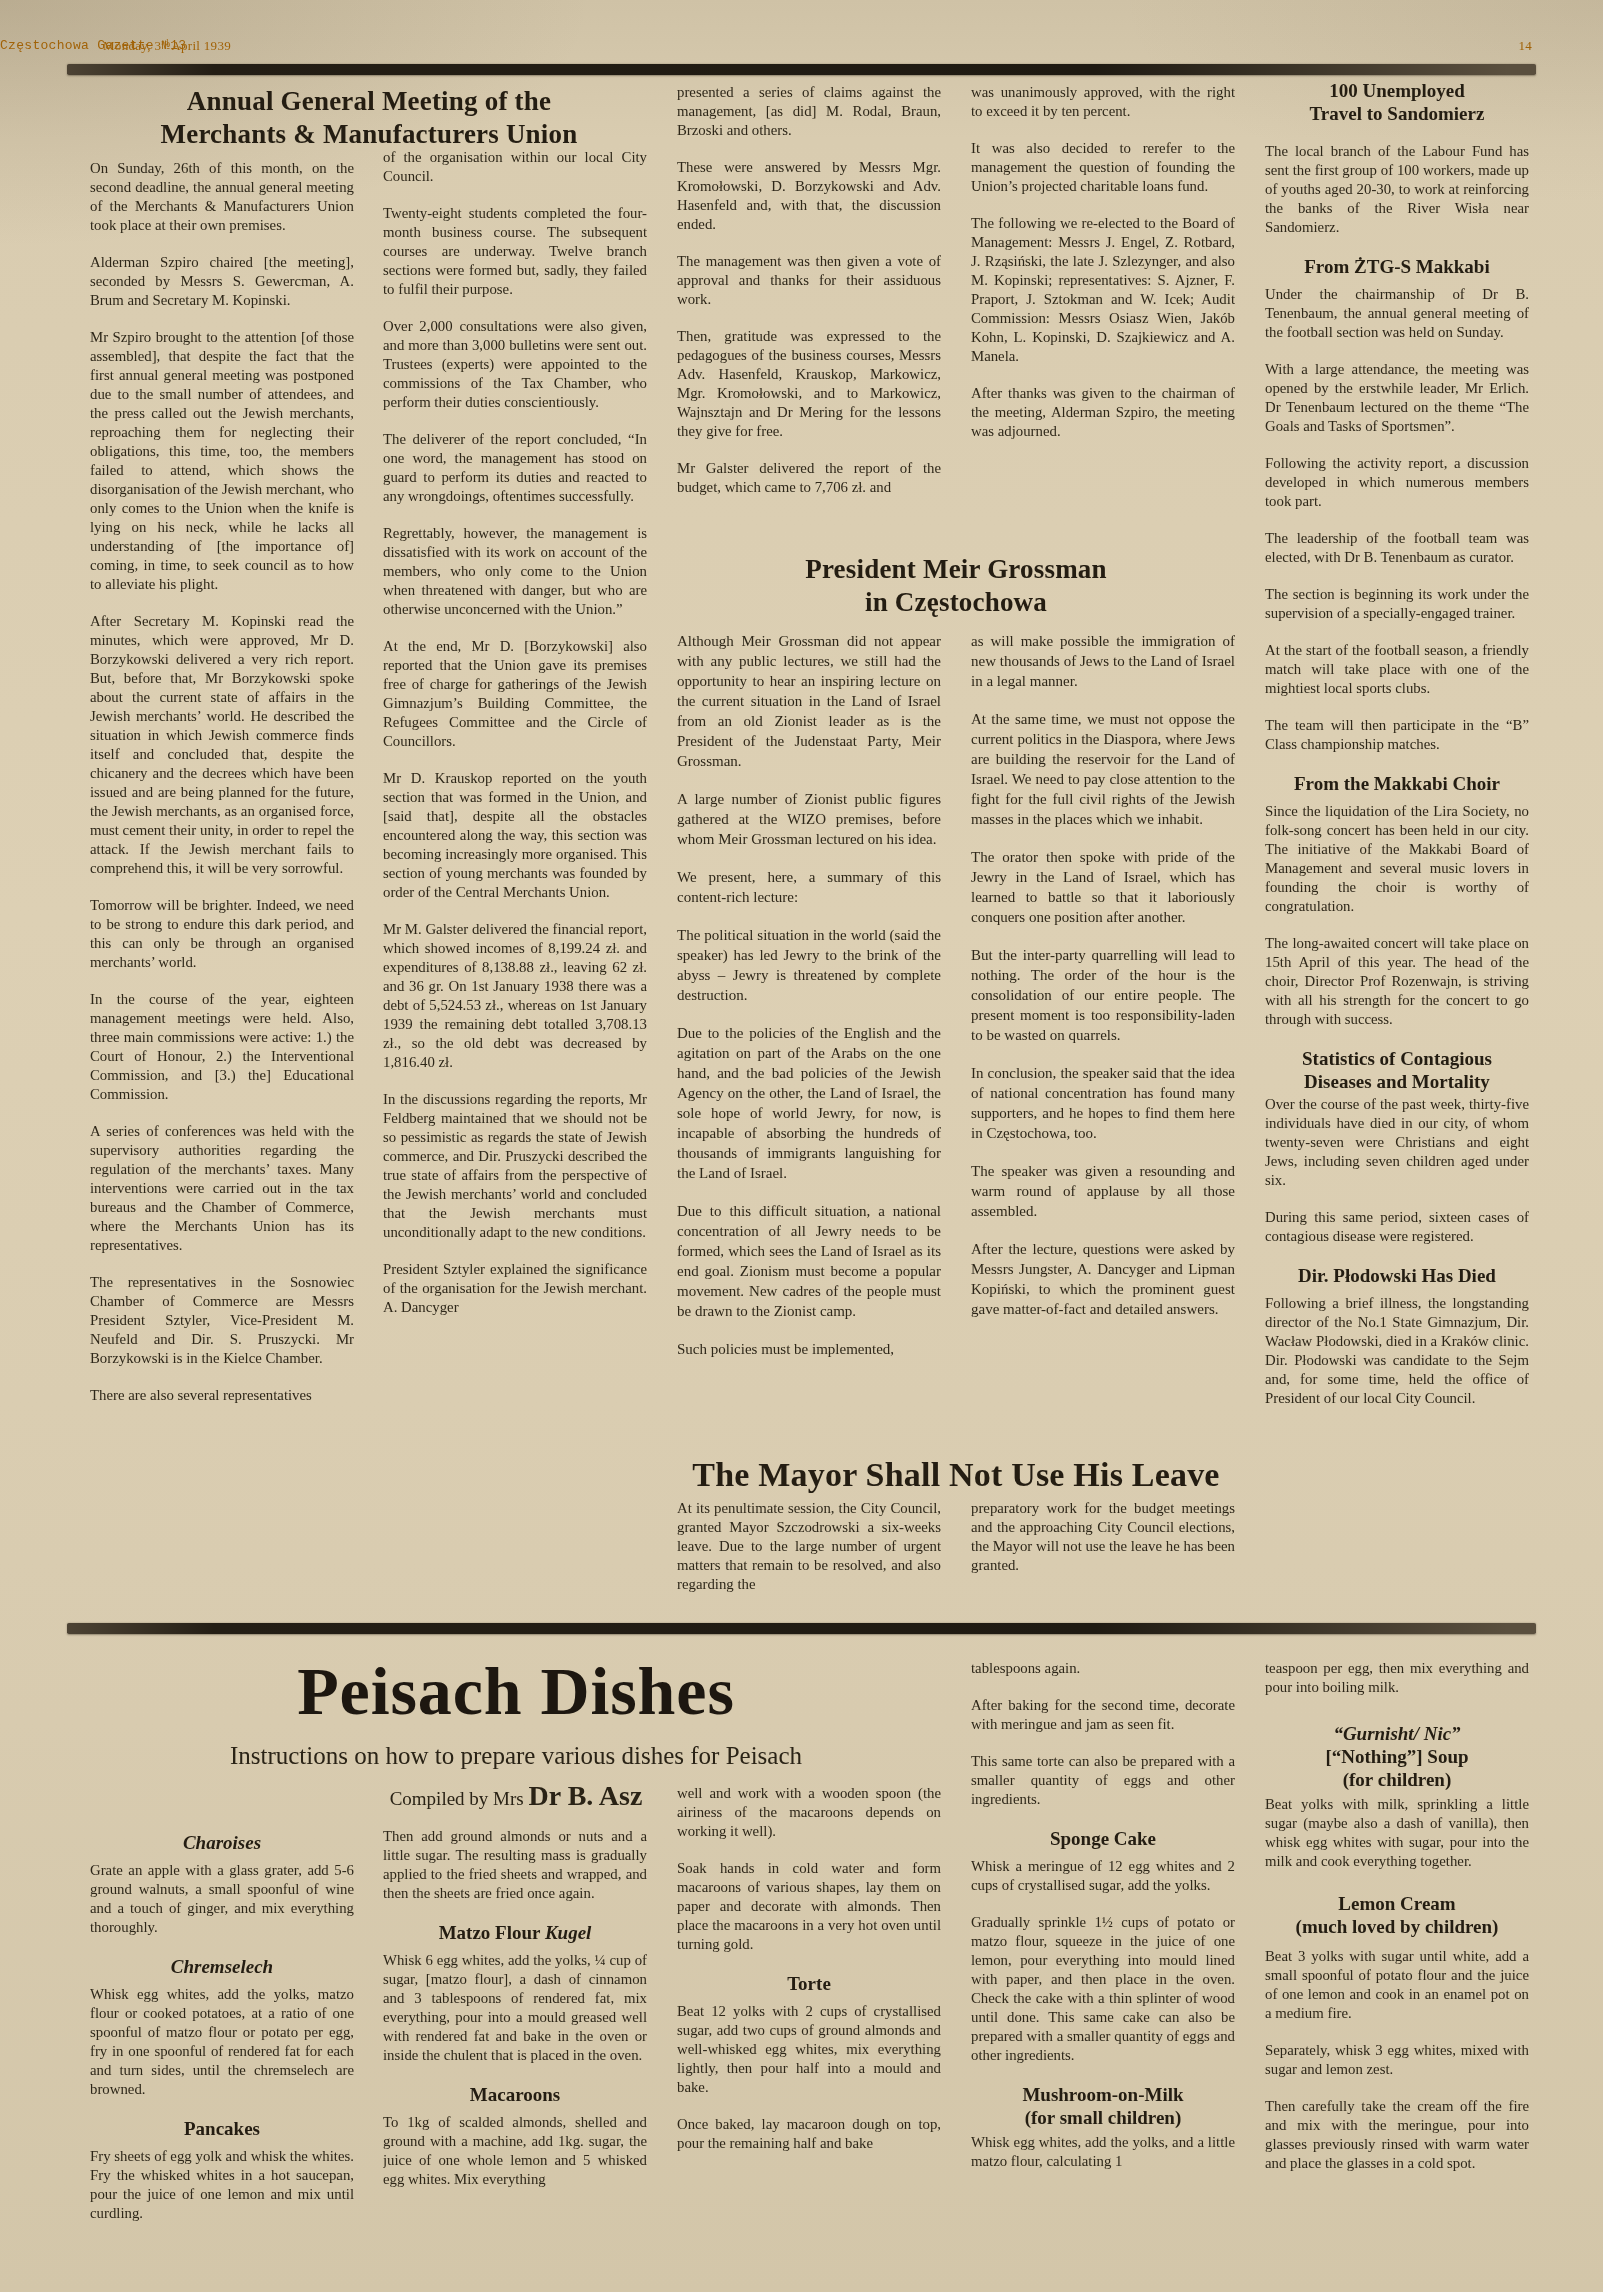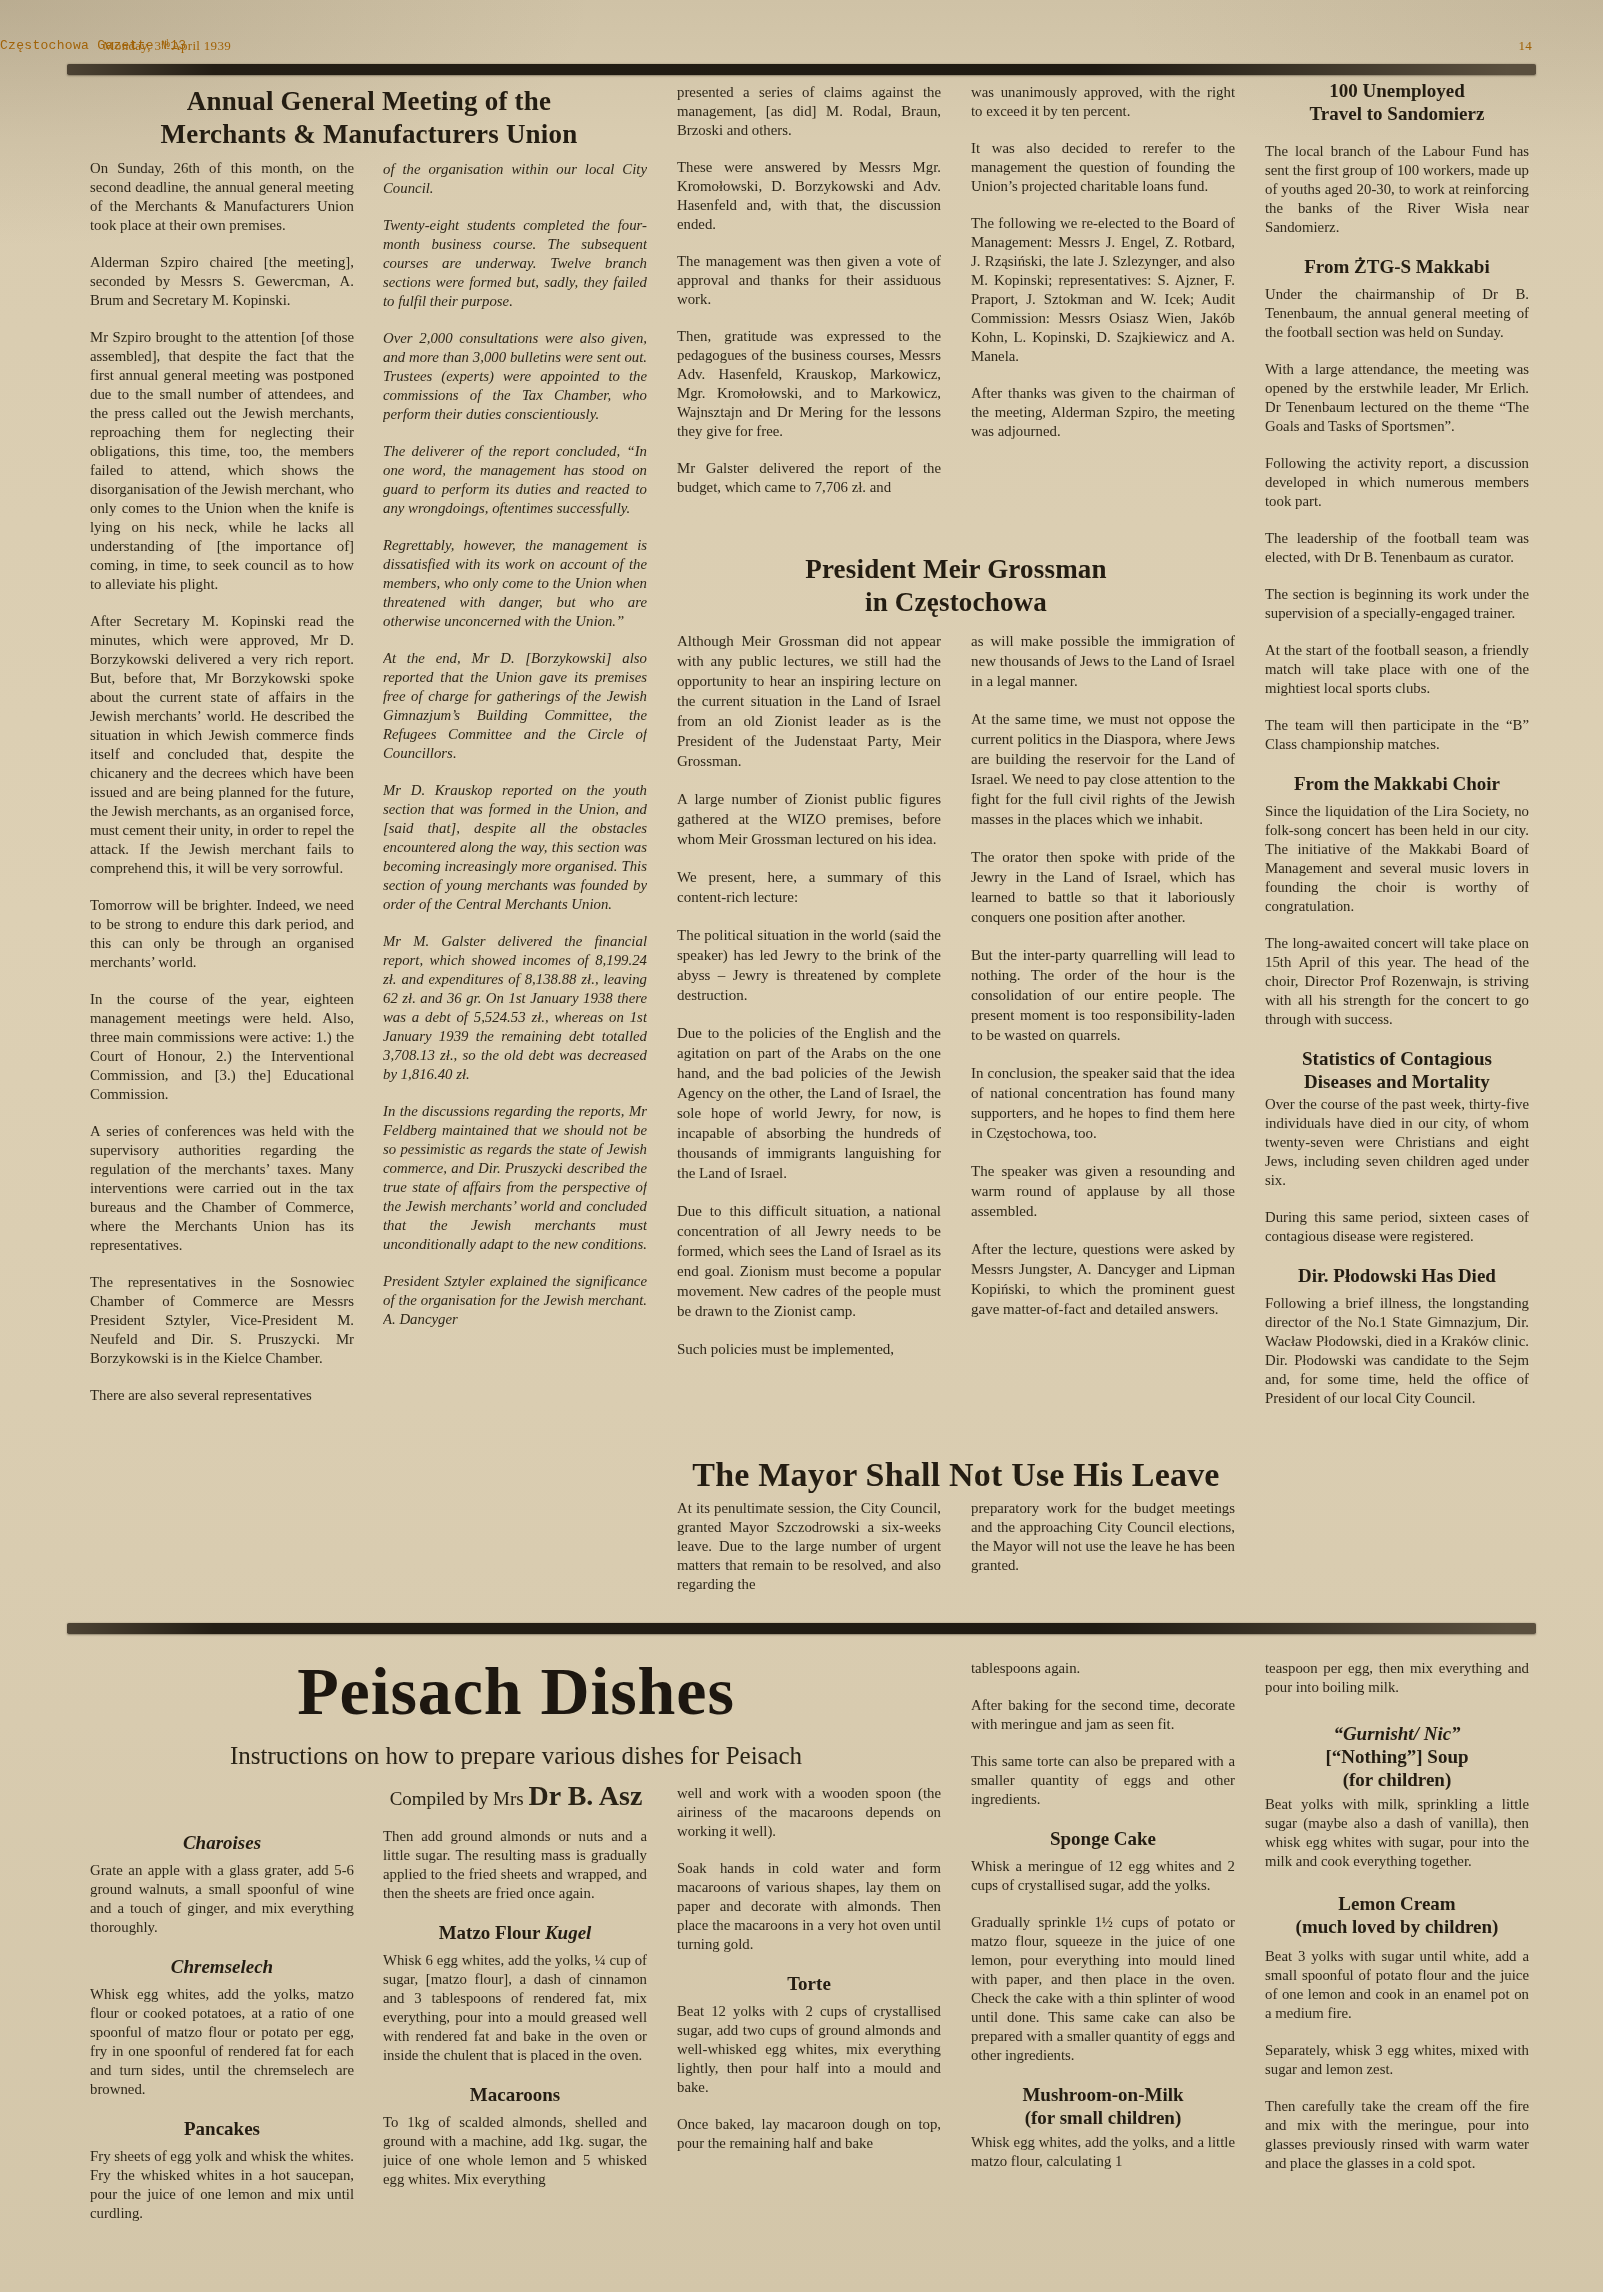--- a/index.html
+++ b/index.html
@@ -68,21 +68,21 @@
     <p>Alderman Szpiro chaired [the meeting], seconded by Messrs S. Gewercman, A. Brum and Secretary M. Kopinski.</p>
     <p>Mr Szpiro brought to the attention [of those assembled], that despite the fact that the first annual general meeting was postponed due to the small number of attendees, and the press called out the Jewish merchants, reproaching them for neglecting their obligations, this time, too, the members failed to attend, which shows the disorganisation of the Jewish merchant, who only comes to the Union when the knife is lying on his neck, while he lacks all understanding of [the importance of] coming, in time, to seek council as to how to alleviate his plight.</p>
     <p>After Secretary M. Kopinski read the minutes, which were approved, Mr D. Borzykowski delivered a very rich report. But, before that, Mr Borzykowski spoke about the current state of affairs in the Jewish merchants’ world. He described the situation in which Jewish commerce finds itself and concluded that, despite the chicanery and the decrees which have been issued and are being planned for the future, the Jewish merchants, as an organised force, must cement their unity, in order to repel the attack. If the Jewish merchant fails to comprehend this, it will be very sorrowful.</p>
     <p>Tomorrow will be brighter. Indeed, we need to be strong to endure this dark period, and this can only be through an organised merchants’ world.</p>
     <p>In the course of the year, eighteen management meetings were held. Also, three main commissions were active: 1.) the Court of Honour, 2.) the Interventional Commission, and [3.) the] Educational Commission.</p>
     <p>A series of conferences was held with the supervisory authorities regarding the regulation of the merchants’ taxes. Many interventions were carried out in the tax bureaus and the Chamber of Commerce, where the Merchants Union has its representatives.</p>
     <p>The representatives in the Sosnowiec Chamber of Commerce are Messrs President Sztyler, Vice-President M. Neufeld and Dir. S. Pruszycki. Mr Borzykowski is in the Kielce Chamber.</p>
     <p>There are also several representatives</p>
   </div>
 
-<div class="abs col" style="left:383px;top:160px;height:1455px;font-style:italic;">
+<div class="abs col" style="left:383px;top:148px;height:1455px;">
 
 <p>of the organisation within our local City Council.</p>
     <p>Twenty-eight students completed the four-month business course. The subsequent courses are underway. Twelve branch sections were formed but, sadly, they failed to fulfil their purpose.</p>
     <p>Over 2,000 consultations were also given, and more than 3,000 bulletins were sent out. Trustees (experts) were appointed to the commissions of the Tax Chamber, who perform their duties conscientiously.</p>
     <p>The deliverer of the report concluded, “In one word, the management has stood on guard to perform its duties and reacted to any wrongdoings, oftentimes successfully.</p>
     <p>Regrettably, however, the management is dissatisfied with its work on account of the members, who only come to the Union when threatened with danger, but who are otherwise unconcerned with the Union.”</p>
     <p>At the end, Mr D. [Borzykowski] also reported that the Union gave its premises free of charge for gatherings of the Jewish Gimnazjum’s Building Committee, the Refugees Committee and the Circle of Councillors.</p>
     <p>Mr D. Krauskop reported on the youth section that was formed in the Union, and [said that], despite all the obstacles encountered along the way, this section was becoming increasingly more organised. This section of young merchants was founded by order of the Central Merchants Union.</p>
     <p>Mr M. Galster delivered the financial report, which showed incomes of 8,199.24 zł. and expenditures of 8,138.88 zł., leaving 62 zł. and 36 gr. On 1st January 1938 there was a debt of 5,524.53 zł., whereas on 1st January 1939 the remaining debt totalled 3,708.13 zł., so the old debt was decreased by 1,816.40 zł.</p>
     <p>In the discussions regarding the reports, Mr Feldberg maintained that we should not be so pessimistic as regards the state of Jewish commerce, and Dir. Pruszycki described the true state of affairs from the perspective of the Jewish merchants’ world and concluded that the Jewish merchants must unconditionally adapt to the new conditions.</p>

